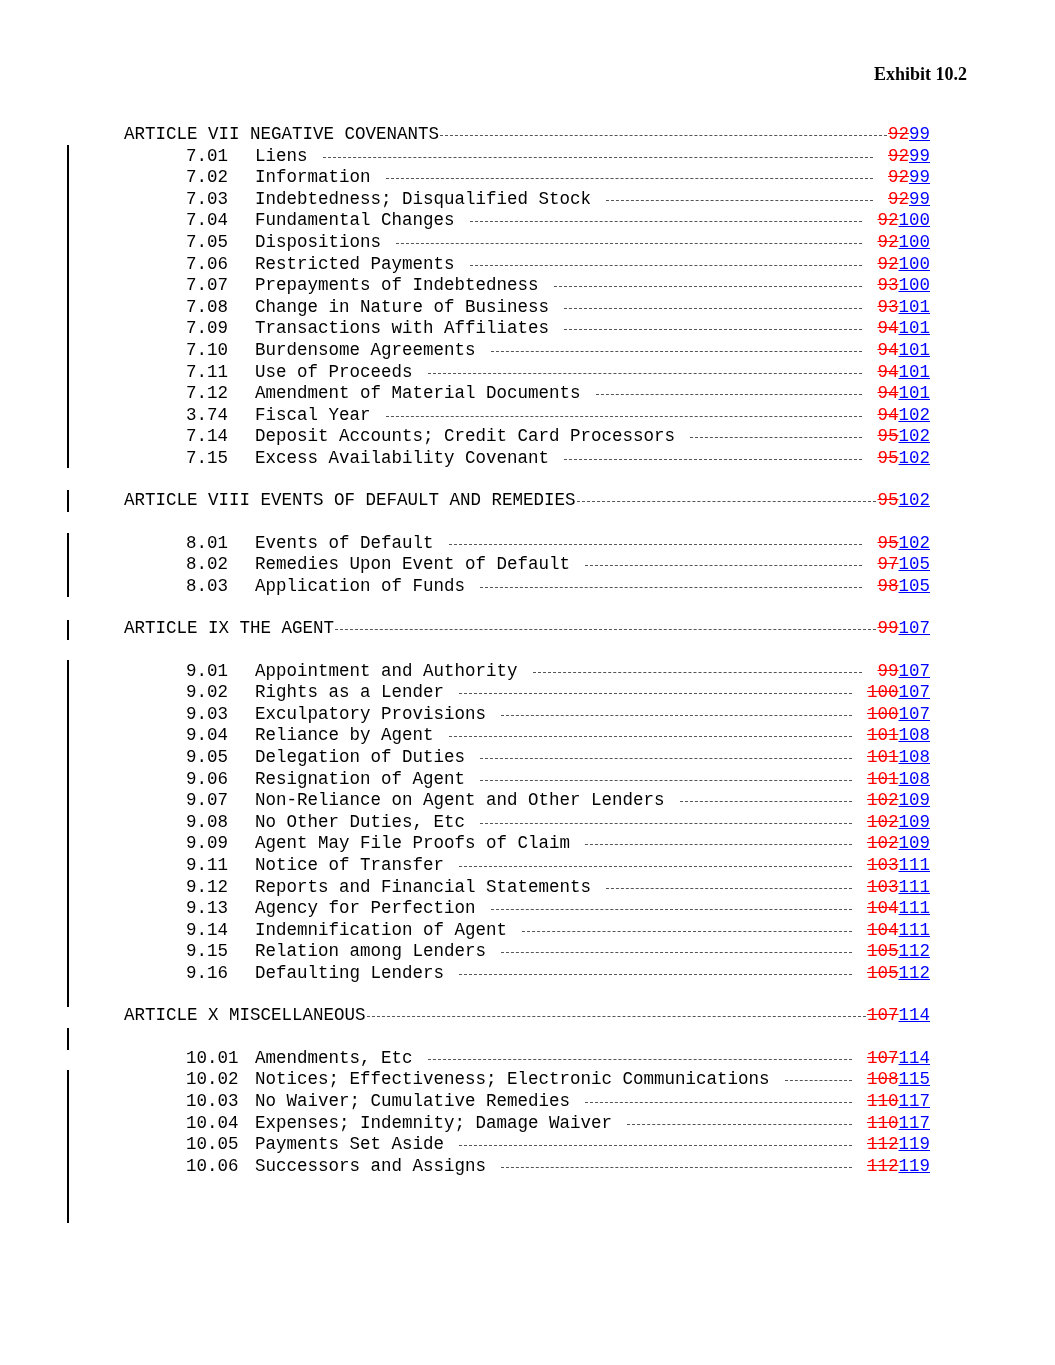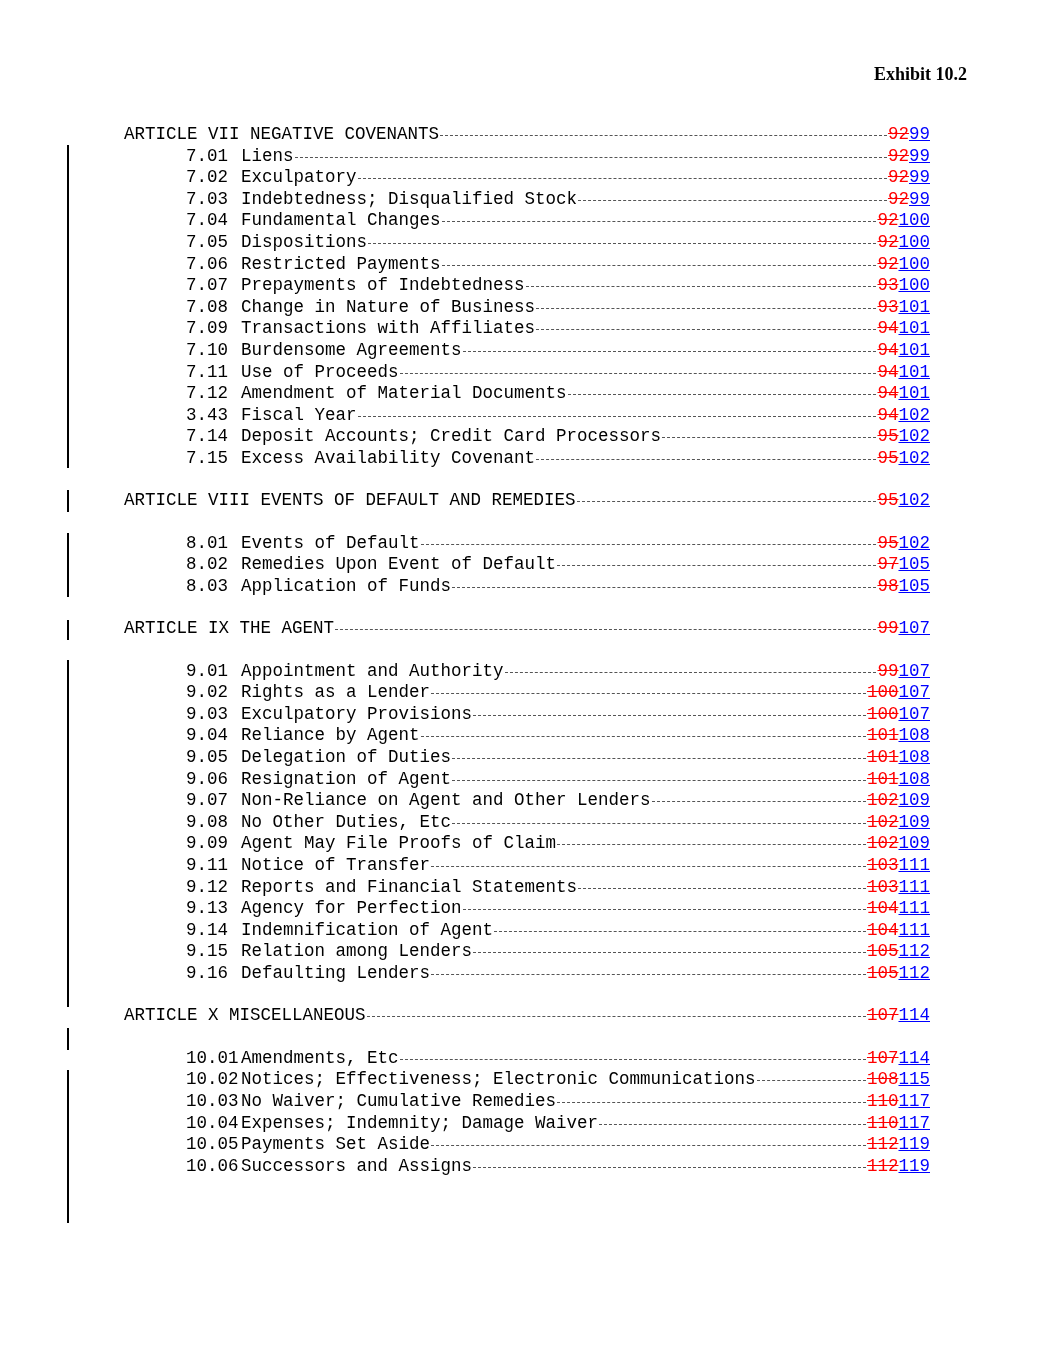--- a/index.html
+++ b/index.html
@@ -2,21 +2,21 @@
 <html><head>
 <meta charset="utf-8">
 <style>
   html, body { margin: 0; padding: 0; background: #ffffff; }
   body { width: 1055px; height: 1365px; position: relative; overflow: hidden;
          font-family: "Liberation Serif", "DejaVu Serif", serif; color: #000; }
   .exhibit { position: absolute; top: 64px; right: 88px; font-weight: bold; font-size: 18px; }
   .toc { position: absolute; left: 124px; top: 124px; width: 806px; font-family: Liberation Mono, monospace; }
   .row { display: flex; align-items: baseline; height: 21.6px; font-size: 17.5px; line-height: 21.6px; white-space: nowrap; }
   .row.article { padding-left: 0; }
-  .row.section { padding-left: 62px; }
+  .row.section { padding-left: 62px; gap: 14px; }
   .gap { height: 20.8px; }
   .num { width: 55px; display: inline-block; }
   .title { flex: 0 0 auto; }
   .leader { flex: 1 1 auto; border-bottom: 1px dashed #555; margin: 0 1px; height: 0; position: relative; top: -3px; }
   .pages { flex: 0 0 auto; }
   .old { color: #ff0000; text-decoration: line-through; margin-top: 22px; }
   .new { color: #0000ff; text-decoration: underline; }
   .bar { position: absolute; left: 67px; width: 2px; background: #000; }
 </style>
 </head>
@@ -39,21 +39,21 @@
       <span class="pages"><span class="old">92</span><span class="new">99</span></span>
     </div>
     <div class="row section">
       <span class="num">7.01</span>
       <span class="title">Liens</span>
       <span class="leader"></span>
       <span class="pages"><span class="old">92</span><span class="new">99</span></span>
     </div>
     <div class="row section">
       <span class="num">7.02</span>
-      <span class="title">Exculpatory</span>
+      <span class="title">Information</span>
       <span class="leader"></span>
       <span class="pages"><span class="old">92</span><span class="new">99</span></span>
     </div>
     <div class="row section">
       <span class="num">7.03</span>
       <span class="title">Indebtedness; Disqualified Stock</span>
       <span class="leader"></span>
       <span class="pages"><span class="old">92</span><span class="new">99</span></span>
     </div>
     <div class="row section">
@@ -104,21 +104,21 @@
       <span class="leader"></span>
       <span class="pages"><span class="old">94</span><span class="new">101</span></span>
     </div>
     <div class="row section">
       <span class="num">7.12</span>
       <span class="title">Amendment of Material Documents</span>
       <span class="leader"></span>
       <span class="pages"><span class="old">94</span><span class="new">101</span></span>
     </div>
     <div class="row section">
-      <span class="num">3.43</span>
+      <span class="num">3.74</span>
       <span class="title">Fiscal Year</span>
       <span class="leader"></span>
       <span class="pages"><span class="old">94</span><span class="new">102</span></span>
     </div>
     <div class="row section">
       <span class="num">7.14</span>
       <span class="title">Deposit Accounts; Credit Card Processors</span>
       <span class="leader"></span>
       <span class="pages"><span class="old">95</span><span class="new">102</span></span>
     </div>

